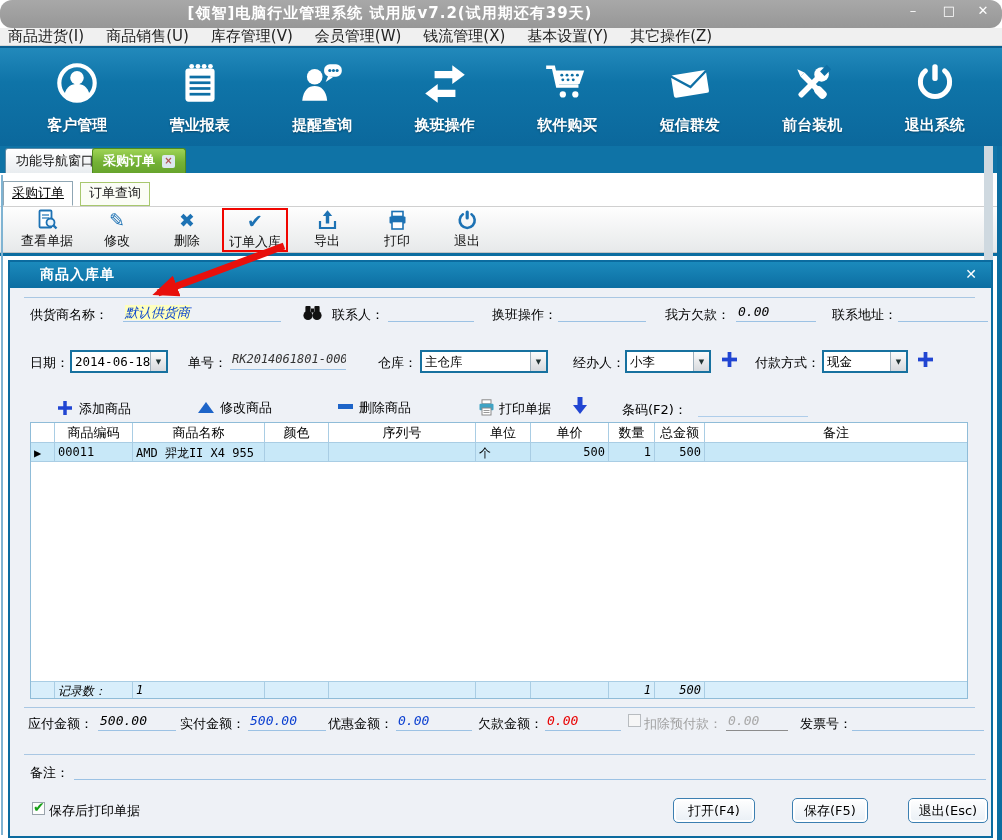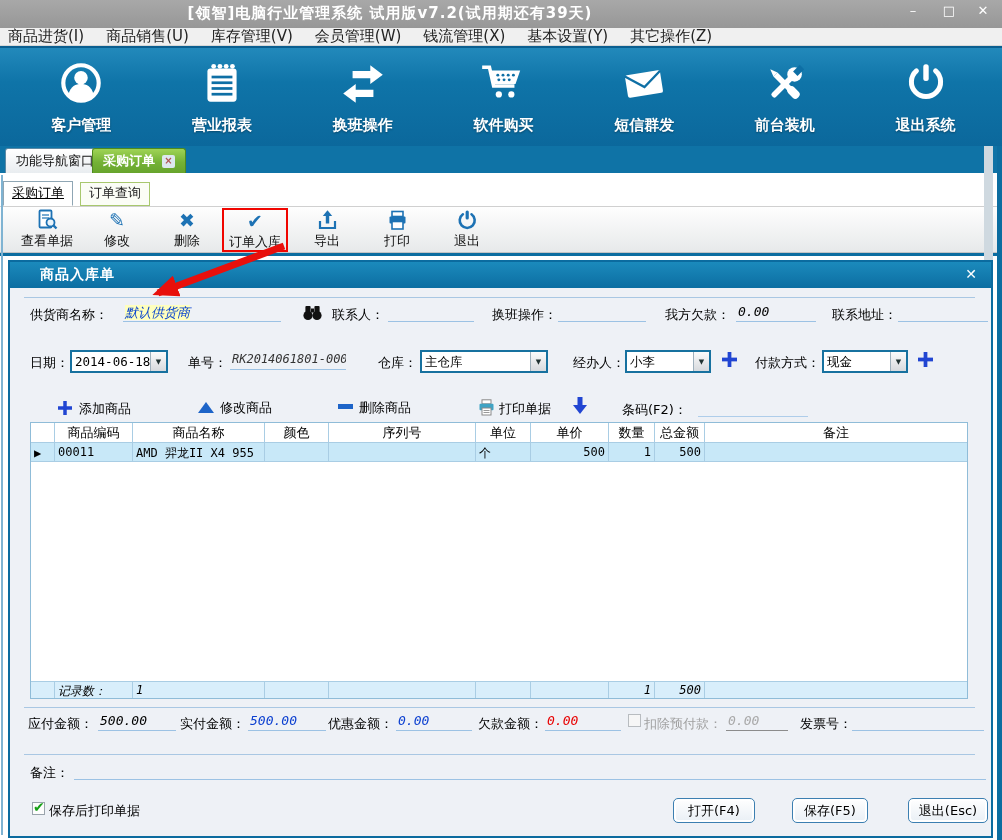--- a/index.html
+++ b/index.html
@@ -1,30 +1,30 @@
 <!DOCTYPE html>
 <html><head>
 <meta charset="utf-8">
 <style>
   * { margin:0; padding:0; box-sizing:border-box; }
   html,body { width:1002px; height:840px; }
   body { position:relative; background:#fff; font-family:"DejaVu Sans","Liberation Sans",sans-serif; overflow:hidden; }
 
   
-  .titlebar { position:absolute; left:0; top:0; width:1002px; height:28px; background:linear-gradient(#a8a8a8,#979797); }
+  .titlebar { position:absolute; left:0; top:0; width:1002px; height:28px; background:linear-gradient(#a8a8a8,#979797);border-radius:12px; }
   .titlebar .title { position:absolute; left:60px; top:4px; width:660px; text-align:center; color:#fff; font-weight:bold; font-size:15px; letter-spacing:1px; }
   .wbtn { position:absolute; top:3px; width:26px; height:16px; color:#fff; font-size:13px; text-align:center; line-height:16px; cursor:default; }
   .wbtn.min{ left:900px; } .wbtn.max{ left:936px; } .wbtn.cls{ left:970px; }
 
   
   .menubar { position:absolute; left:0; top:28px; width:1002px; height:18px; background:#f0f0f0; border-bottom:1px solid #d8d8d8; display:flex; align-items:center; padding-left:8px; }
   .menubar .mi { font-size:15px; color:#222; margin-right:22px; white-space:nowrap; }
 
   
-  .bluebar { position:absolute; left:0; top:46px; width:1002px; height:100px; background:linear-gradient(180deg,#2289bb 0%,#0f74a8 35%,#0b689c 100%); border-top:2px solid #0a5f90; display:flex; justify-content:space-around; align-items:flex-start; padding:8px 6px 0 11px; }
+  .bluebar { position:absolute; left:0; top:46px; width:1002px; height:100px; background:linear-gradient(180deg,#2289bb 0%,#0f74a8 35%,#0b689c 100%); border-top:2px solid #0a5f90; display:flex; justify-content:space-around; align-items:flex-start; padding:8px 6px 0 16px; }
   .navbtn { width:104px; text-align:center; cursor:pointer; }
   .navbtn .nicon { height:56px; display:flex; align-items:center; justify-content:center; }
   .navbtn .nlabel { color:#fff; font-weight:bold; font-size:15px; margin-top:4px; text-shadow:0 1px 2px rgba(0,0,0,.35); white-space:nowrap; }
 
   
   .tabstrip { position:absolute; left:0; top:146px; width:1002px; height:27px; background:#0f73a6; }
   .tab { position:absolute; top:2px; height:25px; display:flex; align-items:center; padding:0 10px; font-size:13px; border:1px solid #5b8aa6; border-bottom:none; border-radius:3px 3px 0 0; }
   .tab.inactive { left:5px; background:linear-gradient(#ffffff,#e9edf0); color:#111; }
   .tab.active { left:92px; background:linear-gradient(#9fd355,#74b236 55%,#67a42c); color:#fff; font-weight:bold; border-color:#4f8a1e; }
   .tabclose { display:inline-block; width:13px; height:13px; margin-left:7px; background:#dde8ee; color:#b05050; font-size:10px; line-height:12px; text-align:center; border-radius:2px; font-weight:bold; }
@@ -134,20 +134,34 @@
           <circle cx="22" cy="7" r="2.3" fill="#fff"></circle>
           <circle cx="28" cy="7" r="2.3" fill="#fff"></circle>
           <circle cx="34" cy="7" r="2.3" fill="#fff"></circle>
           <rect x="14" y="16" width="20" height="2.6" fill="#0e6fa5"></rect>
           <rect x="14" y="21.5" width="20" height="2.6" fill="#0e6fa5"></rect>
           <rect x="14" y="27" width="20" height="2.6" fill="#0e6fa5"></rect>
           <rect x="14" y="32.5" width="20" height="2.6" fill="#0e6fa5"></rect>
         </svg>
     </div>
     <div class="nlabel">营业报表</div>
+  </div>
+  <div class="navbtn">
+    <div class="nicon">
+      <svg width="50" height="50" viewBox="0 0 48 48">
+          <circle cx="17" cy="17" r="7.5" fill="#fff"></circle>
+          <path d="M5 40c1-10 6-14 12-14s11 4 12 14z" fill="#fff"></path>
+          <rect x="26" y="5" width="17" height="12" rx="5.5" fill="#fff"></rect>
+          <path d="M30 16 l-2.5 6 7-4.5z" fill="#fff"></path>
+          <circle cx="31.5" cy="11" r="1.5" fill="#0e6fa5"></circle>
+          <circle cx="35" cy="11" r="1.5" fill="#0e6fa5"></circle>
+          <circle cx="38.5" cy="11" r="1.5" fill="#0e6fa5"></circle>
+        </svg>
+    </div>
+    <div class="nlabel">提醒查询</div>
   </div>
   <div class="navbtn">
     <div class="nicon">
       <svg width="50" height="50" viewBox="0 0 48 48">
           <path d="M31 6 l12 9 -12 9 v-5.5 H14 v-7 h17z" fill="#fff"></path>
           <path d="M17 24 l-12 9 12 9 v-5.5 h17 v-7 H17z" fill="#fff"></path>
         </svg>
     </div>
     <div class="nlabel">换班操作</div>
   </div>

